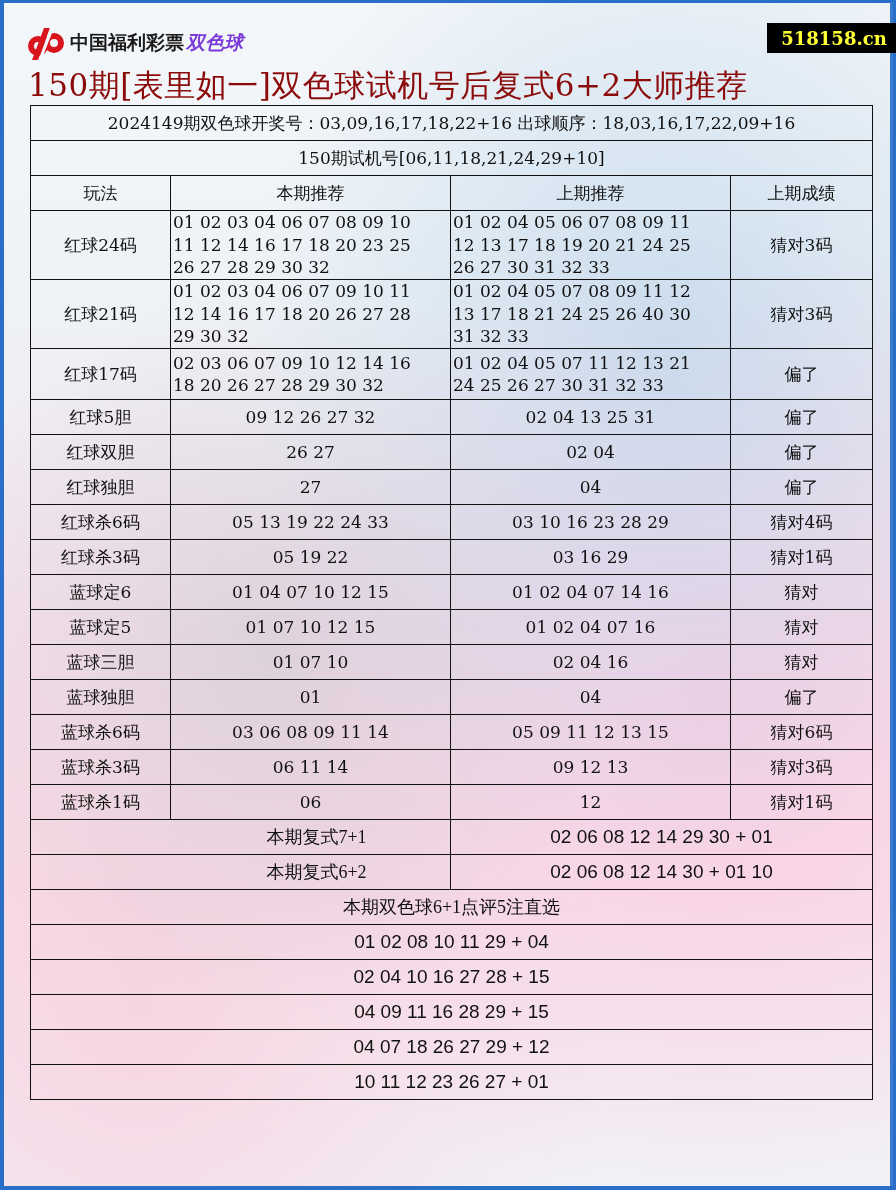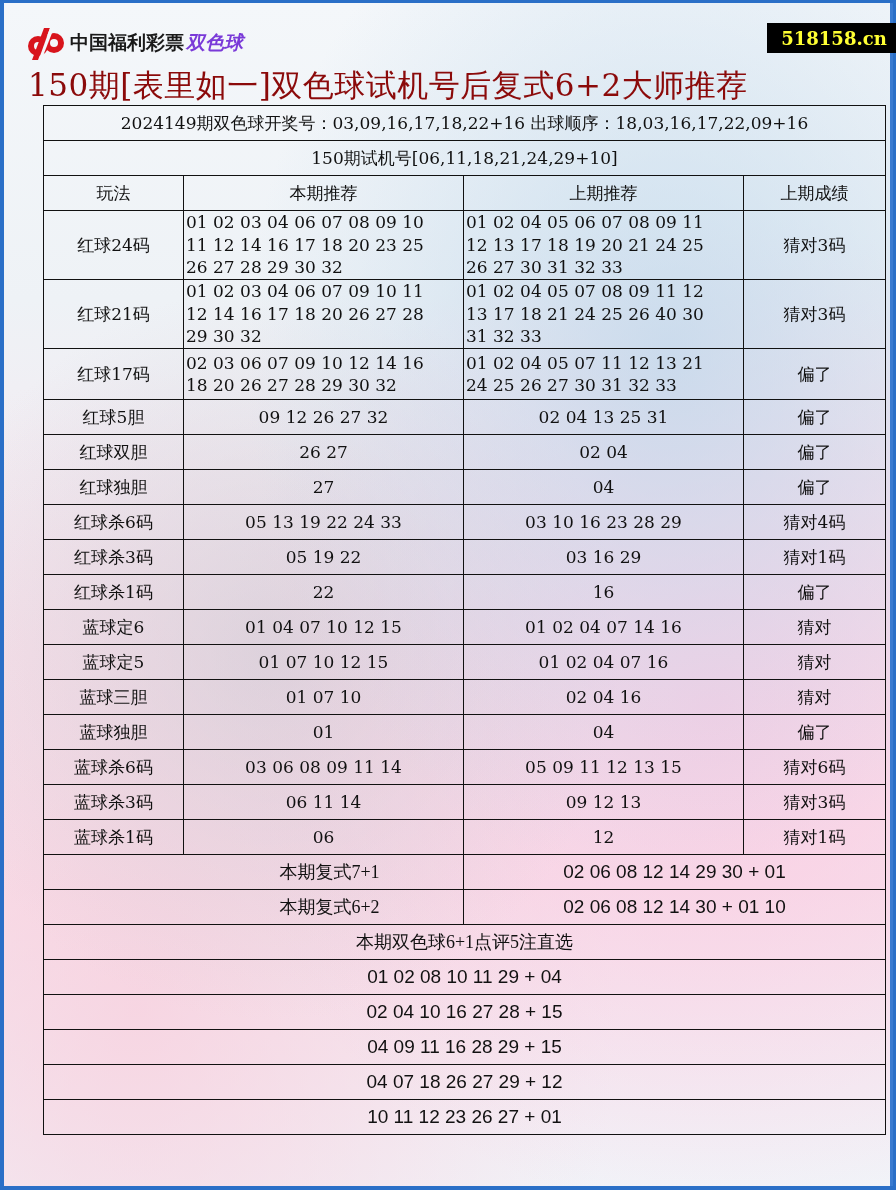--- a/index.html
+++ b/index.html
@@ -35,21 +35,21 @@
     background: #000; color: #ffff33;
     font-family: "DejaVu Serif", serif; font-weight: bold; font-size: 18px;
     display: flex; align-items: center; justify-content: center;
   }
   .title {
     position: absolute; left: 24px; top: 62px; width: 850px;
     font-size: 31px; color: #8b0a0a; white-space: nowrap; letter-spacing: 0.5px;
     font-family: "DejaVu Serif", "Liberation Serif", serif;
   }
   table.main {
-    position: absolute; left: 43px; top: 105px;
+    position: absolute; left: 30px; top: 105px;
     width: 842px; border-collapse: collapse; table-layout: fixed;
     font-size: 17px; color: #111;
   }
   table.main td {
     border: 1.5px solid #111; text-align: center; padding: 0; height: 34px;
     background: transparent; white-space: nowrap; overflow: hidden;
   }
   td.nums3 { text-align: left !important; line-height: 22.5px; padding-left: 2px !important; height: 68px !important; }
   td.nums2 { text-align: left !important; line-height: 22.5px; padding-left: 2px !important; height: 50px !important; }
   .cond { font-family: "Liberation Sans", sans-serif; font-size: 19px; }
@@ -166,26 +166,20 @@
         <td>03 10 16 23 28 29</td>
         <td>猜对4码</td>
       </tr>
     <tr>
         <td>红球杀3码</td>
         <td>05 19 22</td>
         <td>03 16 29</td>
         <td>猜对1码</td>
       </tr>
     <tr>
-        <td>红球杀1码</td>
-        <td>22</td>
-        <td>16</td>
-        <td>偏了</td>
-      </tr>
-    <tr>
         <td>蓝球定6</td>
         <td>01 04 07 10 12 15</td>
         <td>01 02 04 07 14 16</td>
         <td>猜对</td>
       </tr>
     <tr>
         <td>蓝球定5</td>
         <td>01 07 10 12 15</td>
         <td>01 02 04 07 16</td>
         <td>猜对</td>

